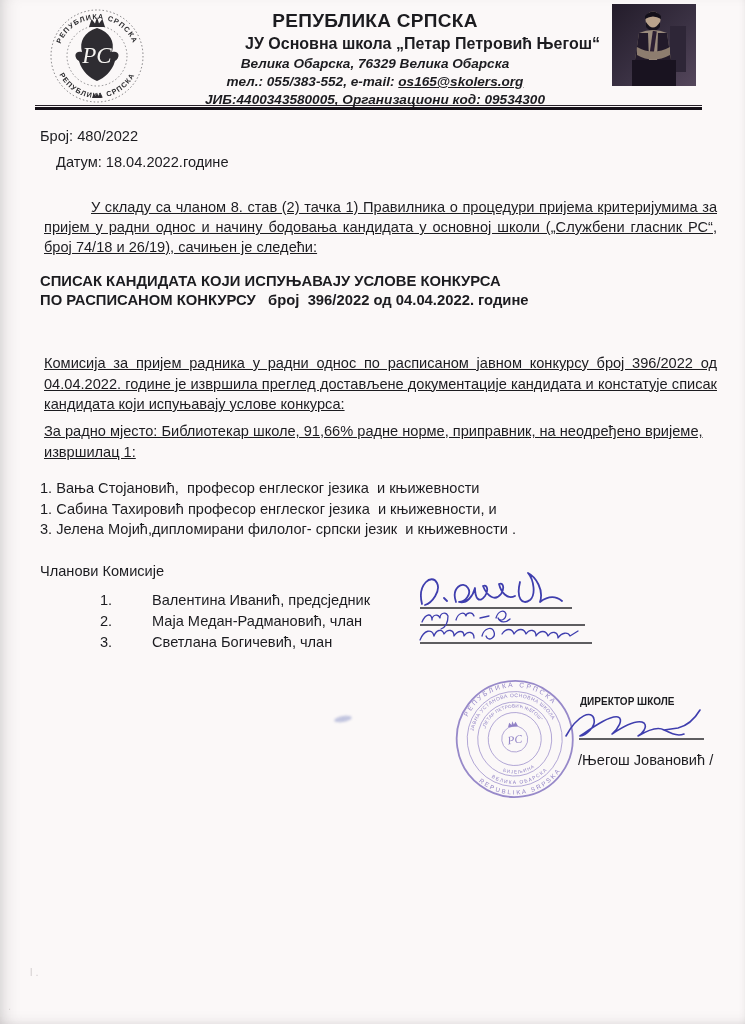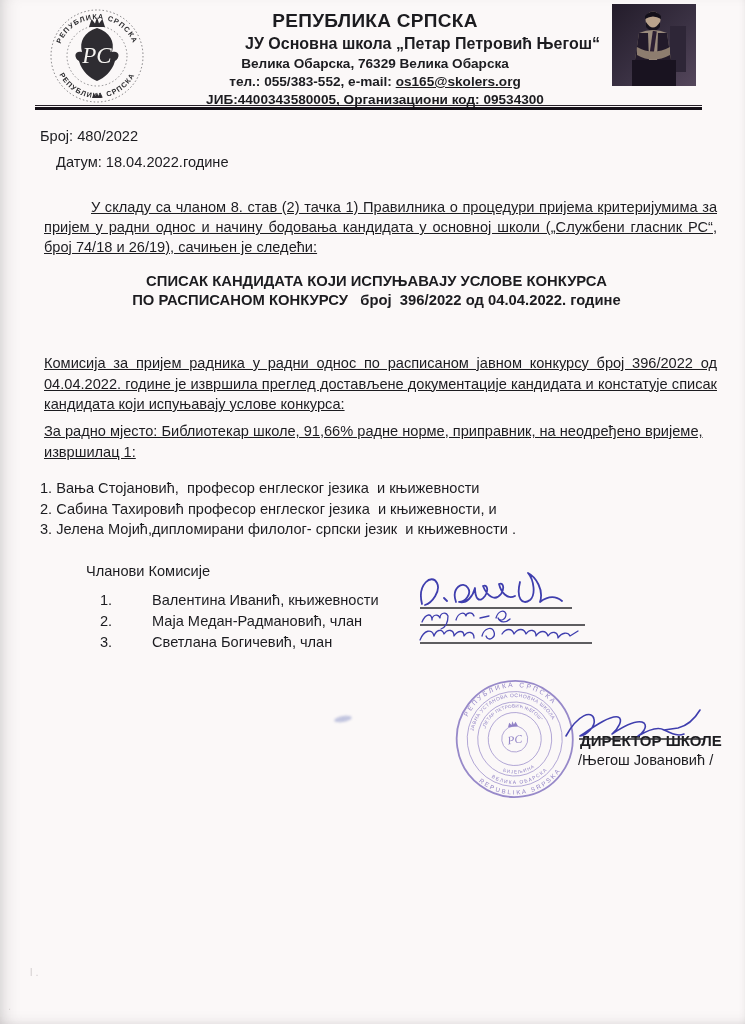--- a/index.html
+++ b/index.html
@@ -11,37 +11,37 @@
     overflow:hidden;
     font-family:"Liberation Sans",sans-serif;
     color:#1c1c20;
     box-shadow:inset 14px 0 20px -16px rgba(70,65,70,.35), inset -6px 0 10px -9px rgba(70,65,70,.18), inset 0 -10px 16px -14px rgba(70,65,70,.25);
   }
   .abs{position:absolute;}
   
   .hdr-text{left:150px;top:10px;width:450px;text-align:center;line-height:1.15;}
   .hdr-l1{font-size:19px;font-weight:bold;letter-spacing:.3px;}
   .hdr-l2{font-size:16px;font-weight:bold;margin-top:3px;text-align:right;}
-  .hdr-l3,.hdr-l4,.hdr-l5{font-size:13.6px;font-weight:bold;margin-top:2.5px;}
+  .hdr-l3,.hdr-l4,.hdr-l5{font-size:13.6px;font-weight:bold;font-style:italic;margin-top:2.5px;}
   .hdr-email{text-decoration:underline;}
   .hdr-rule{left:35px;top:105px;width:667px;height:6px;
     background:linear-gradient(#262028 0 1.2px, transparent 1.2px 2.4px, #151118 2.4px 5.4px, transparent 5.4px);}
   
   .body-txt{font-size:14.6px;line-height:20px;}
   .para{left:44px;width:673px;text-align:justify;text-decoration:underline;}
   .pre{white-space:pre-wrap;}
-  .doc-title{left:40px;width:673px;text-align:center;font-weight:bold;font-size:14.8px;line-height:18.5px;}
+  .doc-title{left:40px;width:673px;text-align:left;font-weight:bold;font-size:14.8px;line-height:18.5px;}
   .cand-line{white-space:pre-wrap;}
   .members .row{display:flex;line-height:21px;}
   .members .num{width:34px;text-align:left;padding-left:2px;}
   .members .name{padding-left:18px;}
   
   .sig-stroke{fill:none;stroke:#3f3eae;stroke-width:1.5;stroke-linecap:round;stroke-linejoin:round;}
   .sig-line{stroke:#2a2a2e;stroke-width:1.3;}
-  .director-title{font-weight:bold;font-size:15px;margin-top:36px;}
+  .director-title{font-weight:bold;font-size:10px;}
   .stamp-wrap{transform:rotate(-8deg);mix-blend-mode:multiply;opacity:.92;}
   .smudge{left:334px;top:716px;width:18px;height:6px;border-radius:50%;
     background:#7b86c0;opacity:.45;transform:rotate(-10deg);filter:blur(1px);}
   .faint-mark{color:#b9b2b4;font-size:11px;opacity:.6;}
 </style>
 </head>
 <body>
 
 <div id="page">
 
@@ -100,29 +100,29 @@
 
   <div class="abs doc-title" style="top:272px;">СПИСАК КАНДИДАТА КОЈИ ИСПУЊАВАЈУ УСЛОВЕ КОНКУРСА</div>
   <div class="abs doc-title pre" style="top:290.5px;">ПО РАСПИСАНОМ КОНКУРСУ   број  396/2022 од 04.04.2022. године</div>
 
   <div class="abs body-txt para" style="top:353px;line-height:20.5px;">Комисија за пријем радника у радни однос по расписаном јавном конкурсу број  396/2022 од 04.04.2022. године  је извршила преглед  достављене документације  кандидата и констатује списак кандидата који испуњавају услове конкурса:</div>
 
   <div class="abs body-txt para" style="top:421px;line-height:21px;text-align:left;">За радно мјесто:  Библиотекар школе, 91,66% радне норме, приправник, на неодређено вријеме, извршилац 1:</div>
 
   <div class="abs body-txt" style="left:40px;top:478px;line-height:20.5px;">
     <div class="cand-line">1. Вања Стојановић,  професор енглеског језика  и књижевности</div>
-    <div class="cand-line">2. Сабина Тахировић професор енглеског језика  и књижевности, и</div>
+    <div class="cand-line">1. Сабина Тахировић професор енглеског језика  и књижевности, и</div>
     <div class="cand-line">3. Јелена Мојић,дипломирани филолог- српски језик  и књижевности .</div>
   </div>
 
-  <div class="abs body-txt" style="left:40px;top:561px;margin-left:46px;">Чланови Комисије</div>
+  <div class="abs body-txt" style="left:40px;top:561px;">Чланови Комисије</div>
   <div class="abs body-txt members" style="left:98px;top:590px;">
     <div class="row">
       <span class="num">1.</span>
-      <span class="name">Валентина Иванић, књижевности</span>
+      <span class="name">Валентина Иванић, предсједник</span>
     </div>
     <div class="row">
       <span class="num">2.</span>
       <span class="name">Маја Медан-Радмановић, члан</span>
     </div>
     <div class="row">
       <span class="num">3.</span>
       <span class="name">Светлана Богичевић, члан</span>
     </div>
   </div>

